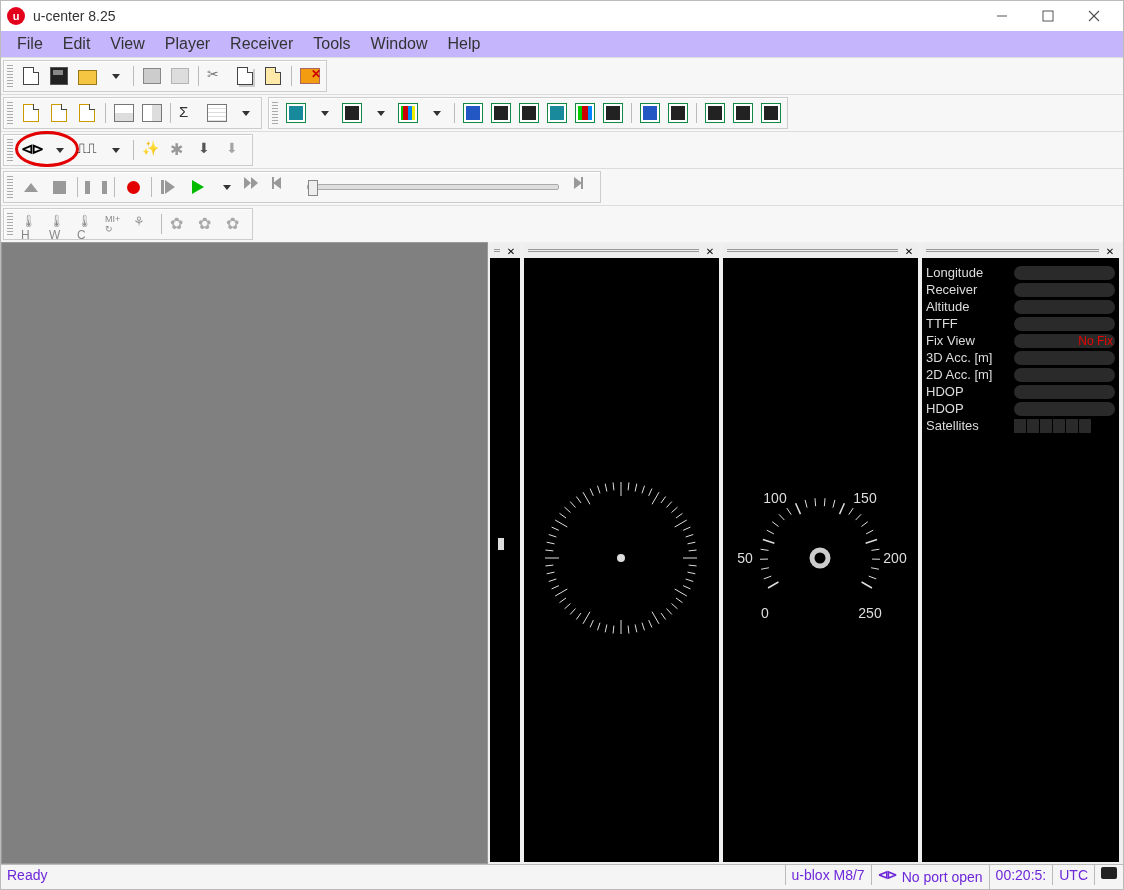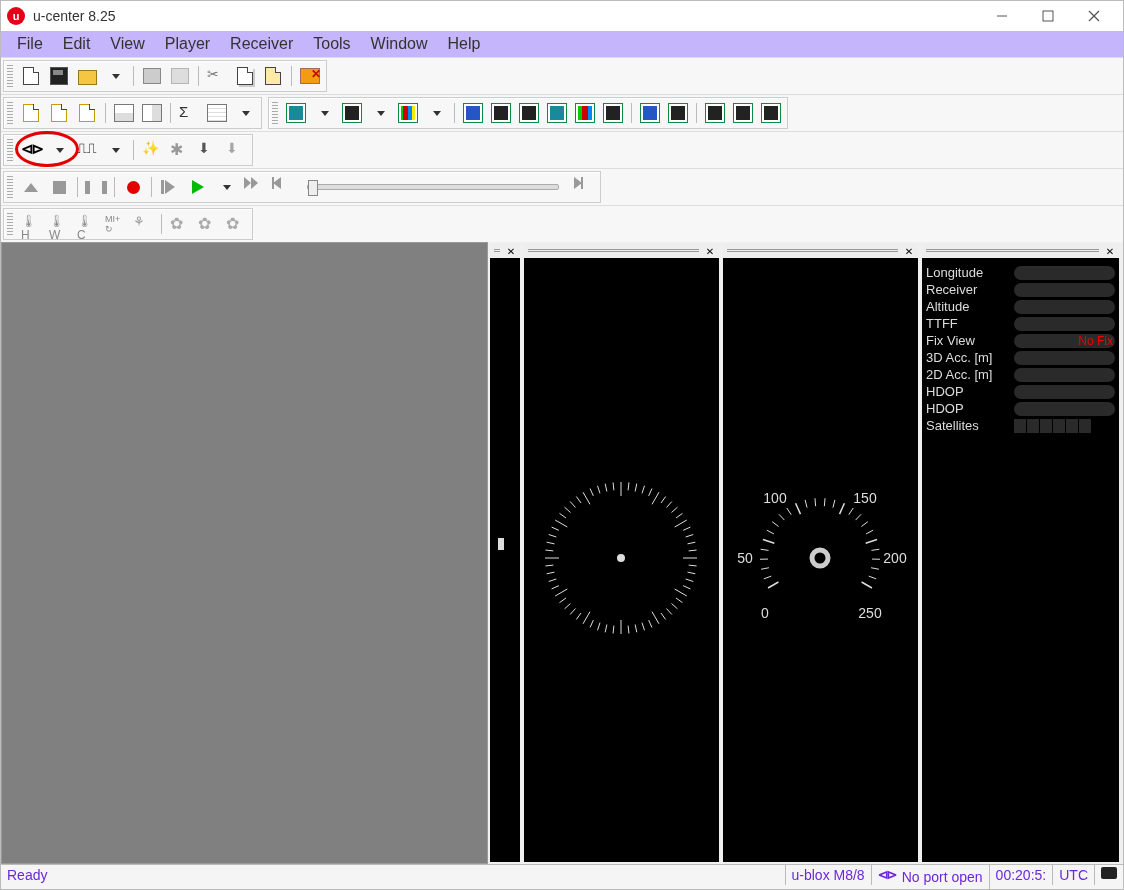--- a/index.html
+++ b/index.html
@@ -558,21 +558,21 @@
       </div>
             </div>
         </div>
       </div>
 
     </div>
   </div>
 
   <div class="statusbar">
     <div class="status-cell">Ready</div>
-    <div class="status-cell">u-blox M8/8</div>
+    <div class="status-cell">u-blox M8/7</div>
     <div class="status-cell">
         <span class="ico plug" style="font-size:13px;margin-right:4px">⊲⊳</span>
         <span>No port open</span>
       </div>
     <div class="status-cell">00:20:5:</div>
     <div class="status-cell">UTC</div>
     <div class="status-cell" style="border-right:none">
         <span class="ico pill"></span>
       </div>
   </div>

